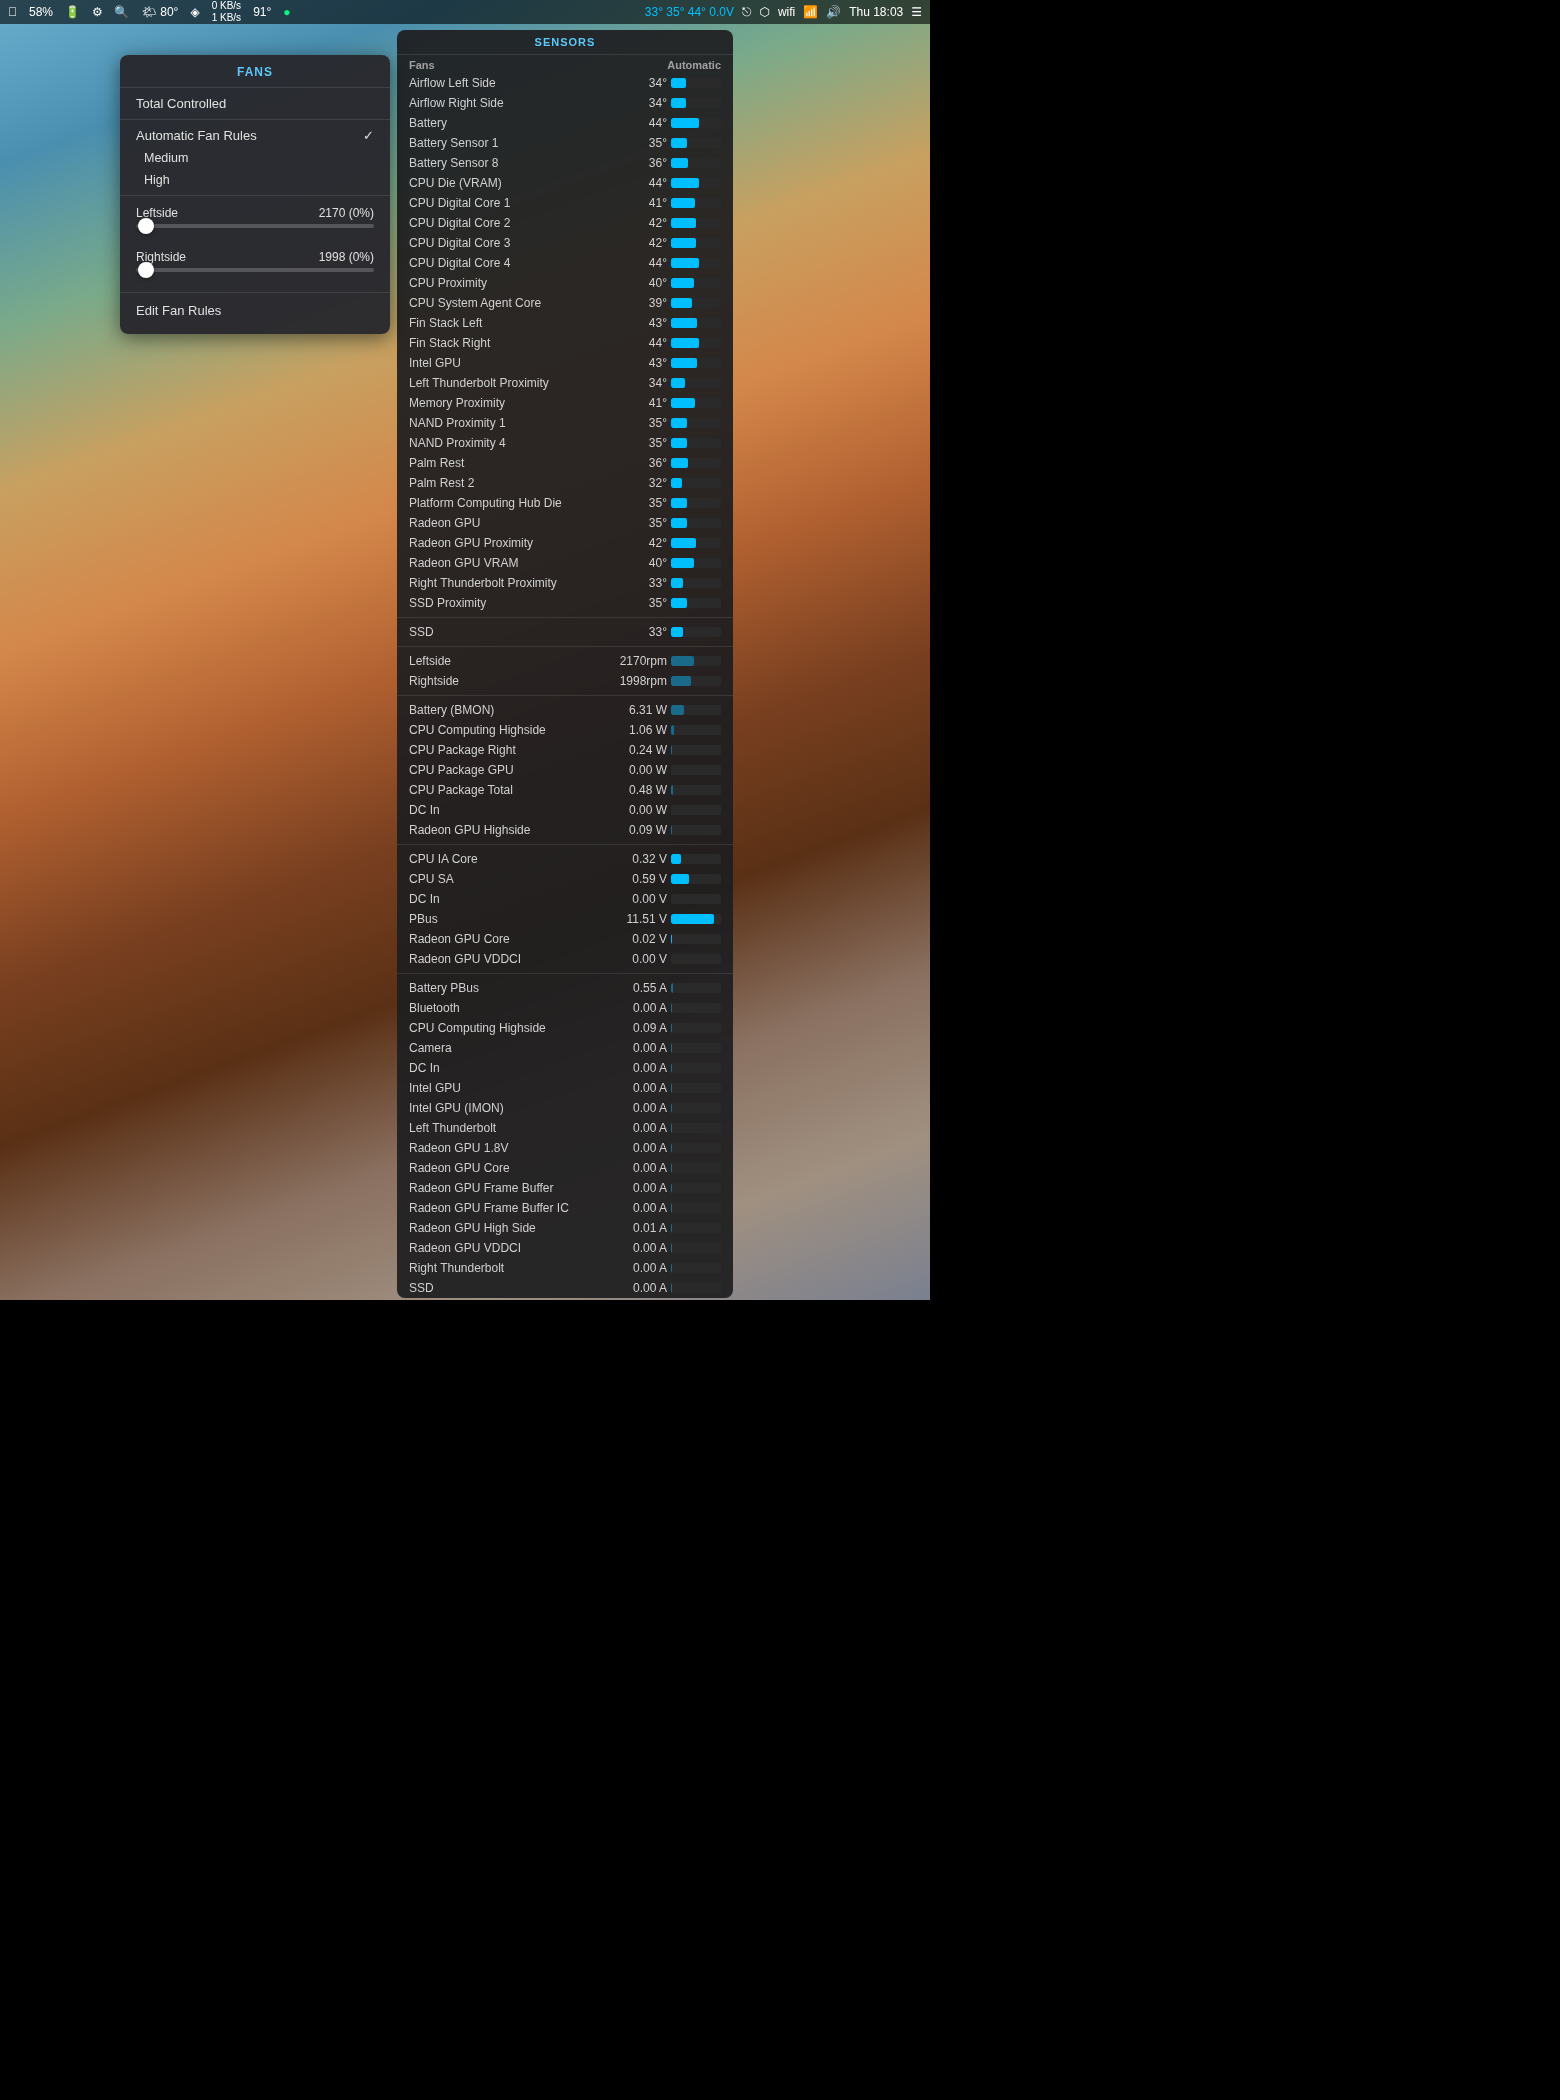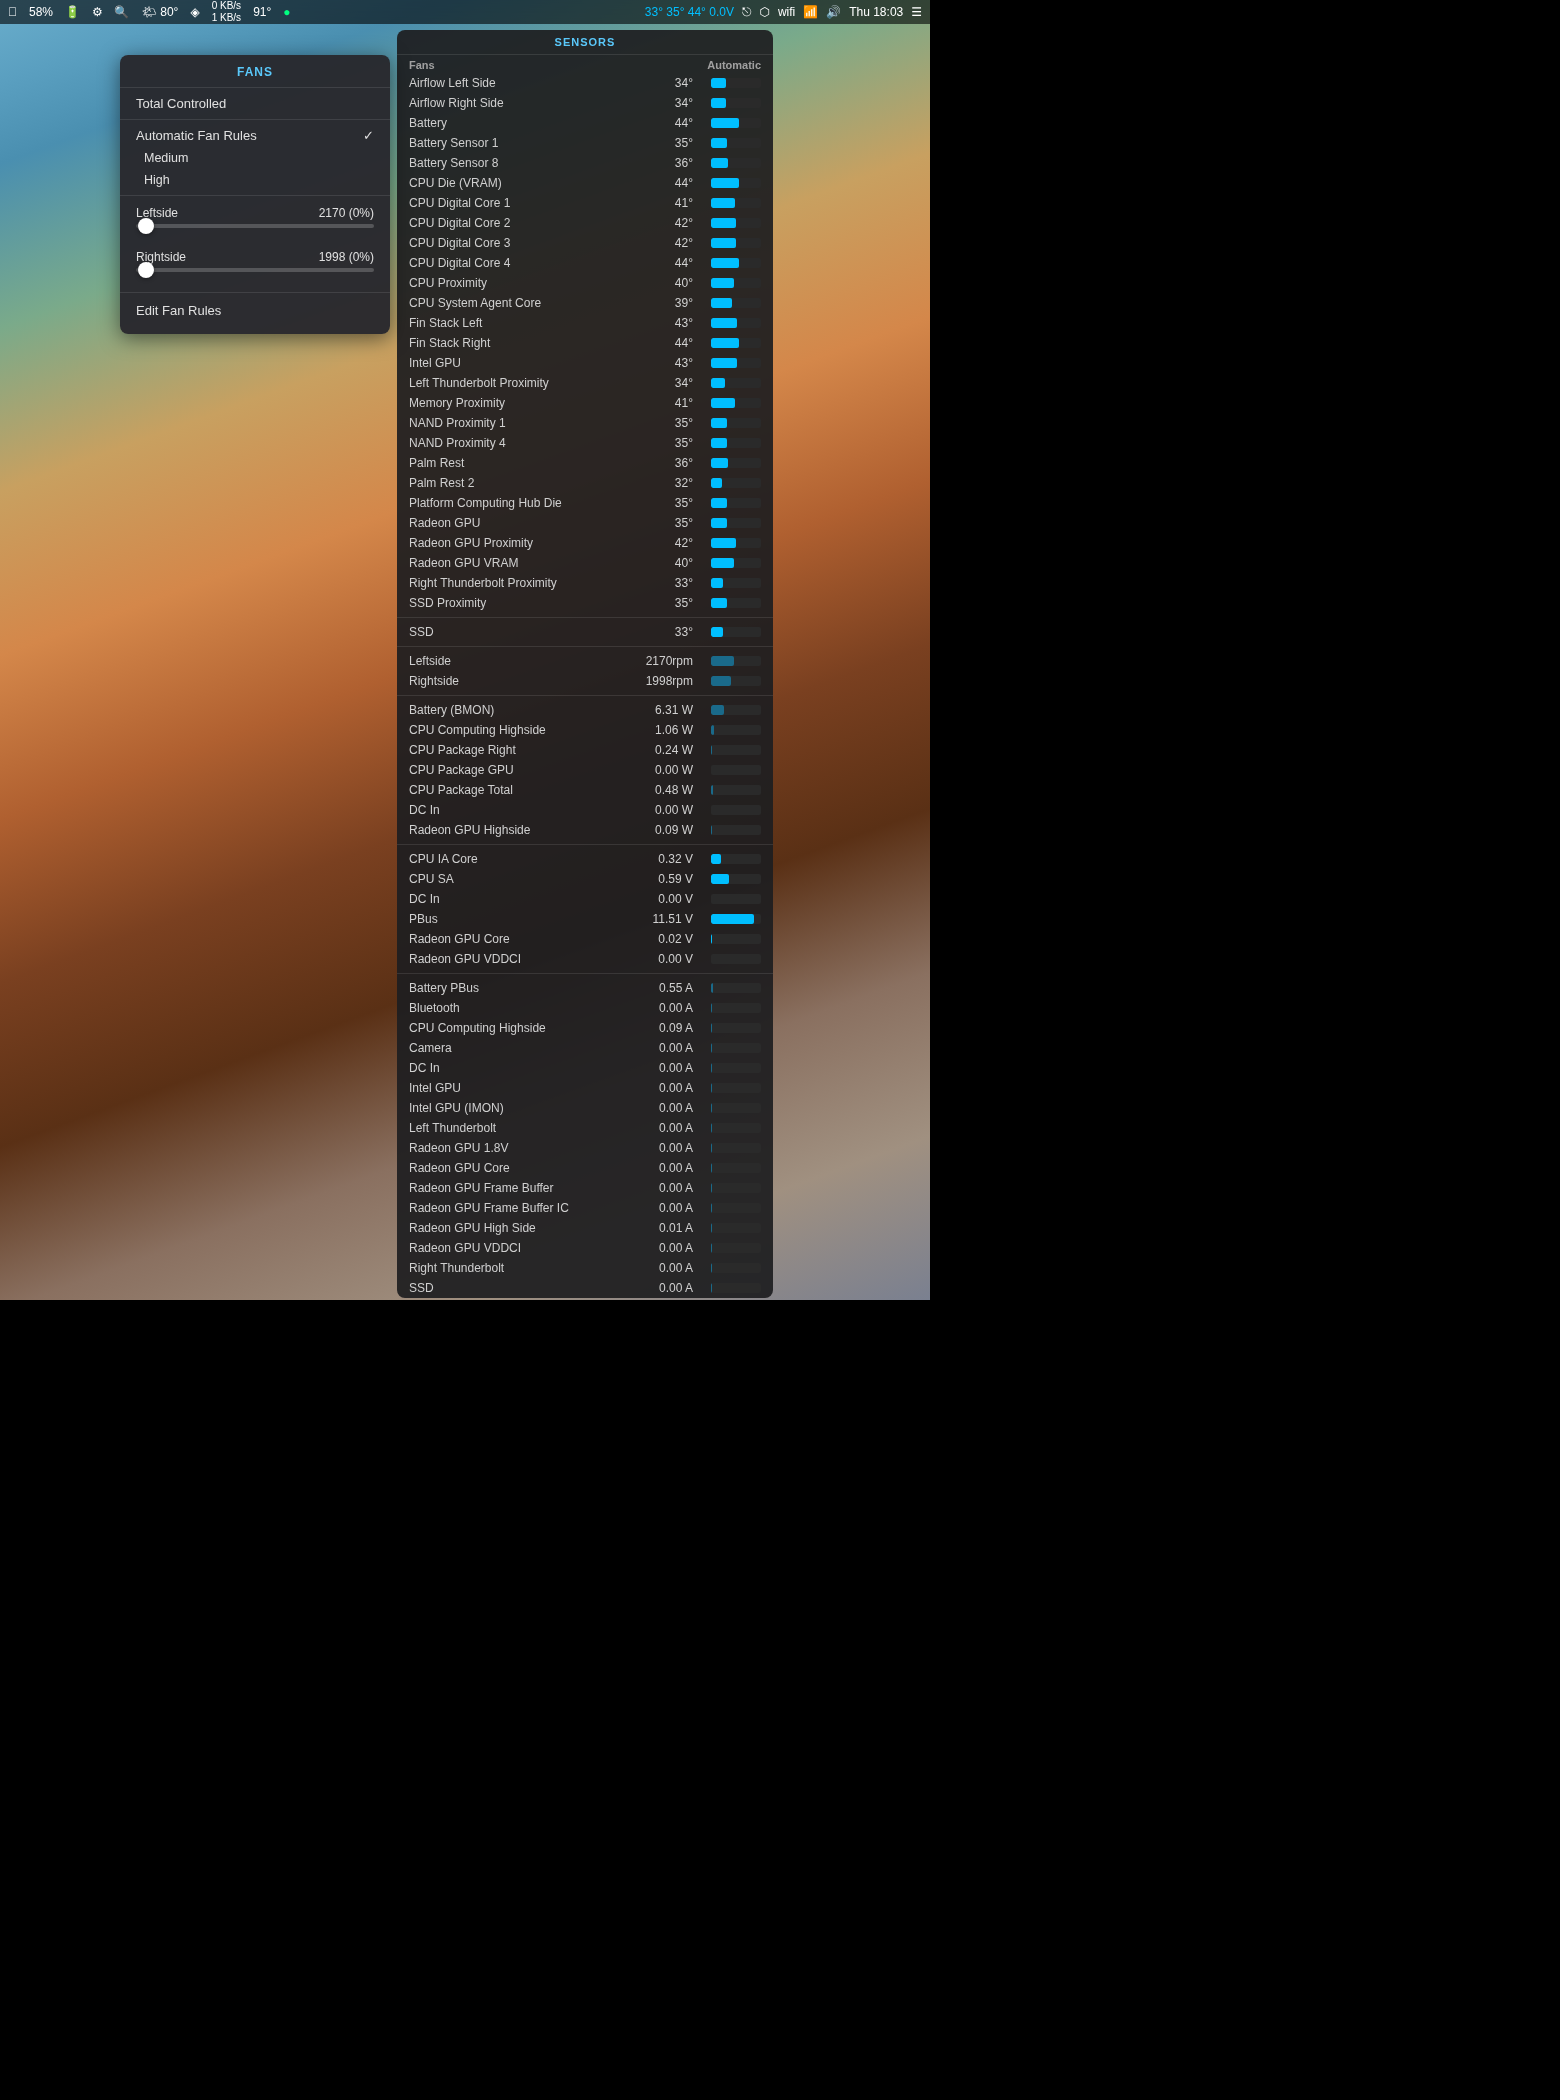--- a/index.html
+++ b/index.html
@@ -51,21 +51,21 @@
     }
     #menubar-left { display: flex; align-items: center; gap: 12px; }
     #menubar-right { display: flex; align-items: center; gap: 8px; }
     .menu-item { color: white; font-size: 12px; white-space: nowrap; }
 
     
     #sensors-panel {
       position: absolute;
       top: 30px;
       left: 397px;
-      width: 376px;
+      width: 336px;
       background: rgba(30,30,32,0.93);
       border-radius: 8px;
       overflow: hidden;
       z-index: 50;
     }
     #sensors-header {
       text-align: center;
       padding: 6px 10px;
       font-size: 11px;
       font-weight: 600;
@@ -74,21 +74,21 @@
       border-bottom: 1px solid rgba(255,255,255,0.1);
     }
     .section-row {
       display: flex;
       justify-content: space-between;
       align-items: center;
       padding: 3px 12px;
       font-size: 12px;
     }
     .sensor-name { color: #d0d0d0; font-size: 12px; flex: 1; }
-    .sensor-value { color: #d0d0d0; font-size: 12px; min-width: 40px; text-align: right; margin-right: 18px; }
+    .sensor-value { color: #d0d0d0; font-size: 12px; min-width: 40px; text-align: right; margin-right: 4px; }
     .sensor-bar-container {
       width: 50px;
       height: 10px;
       background: #2a2a2a;
       border-radius: 2px;
       overflow: hidden;
       display: flex;
       align-items: center;
     }
     .sensor-bar-fill {

